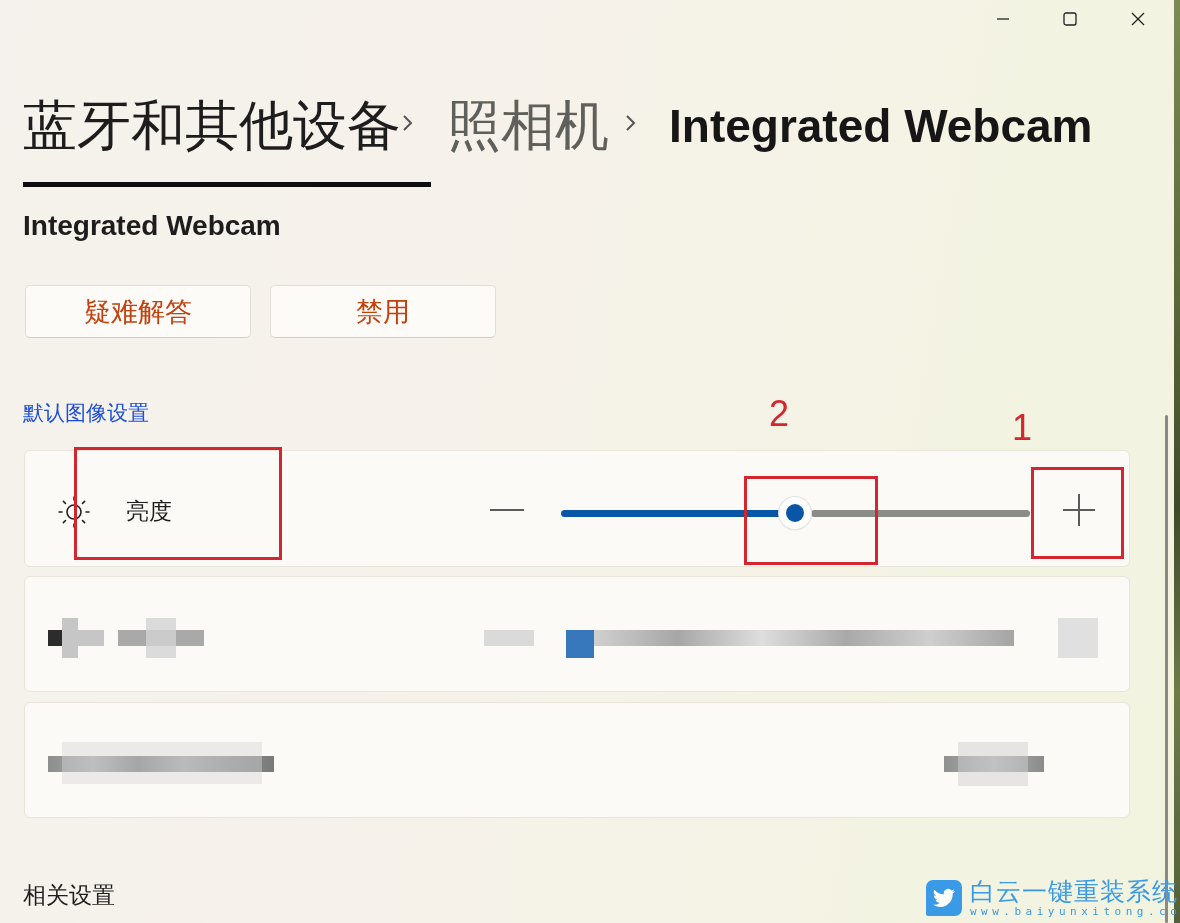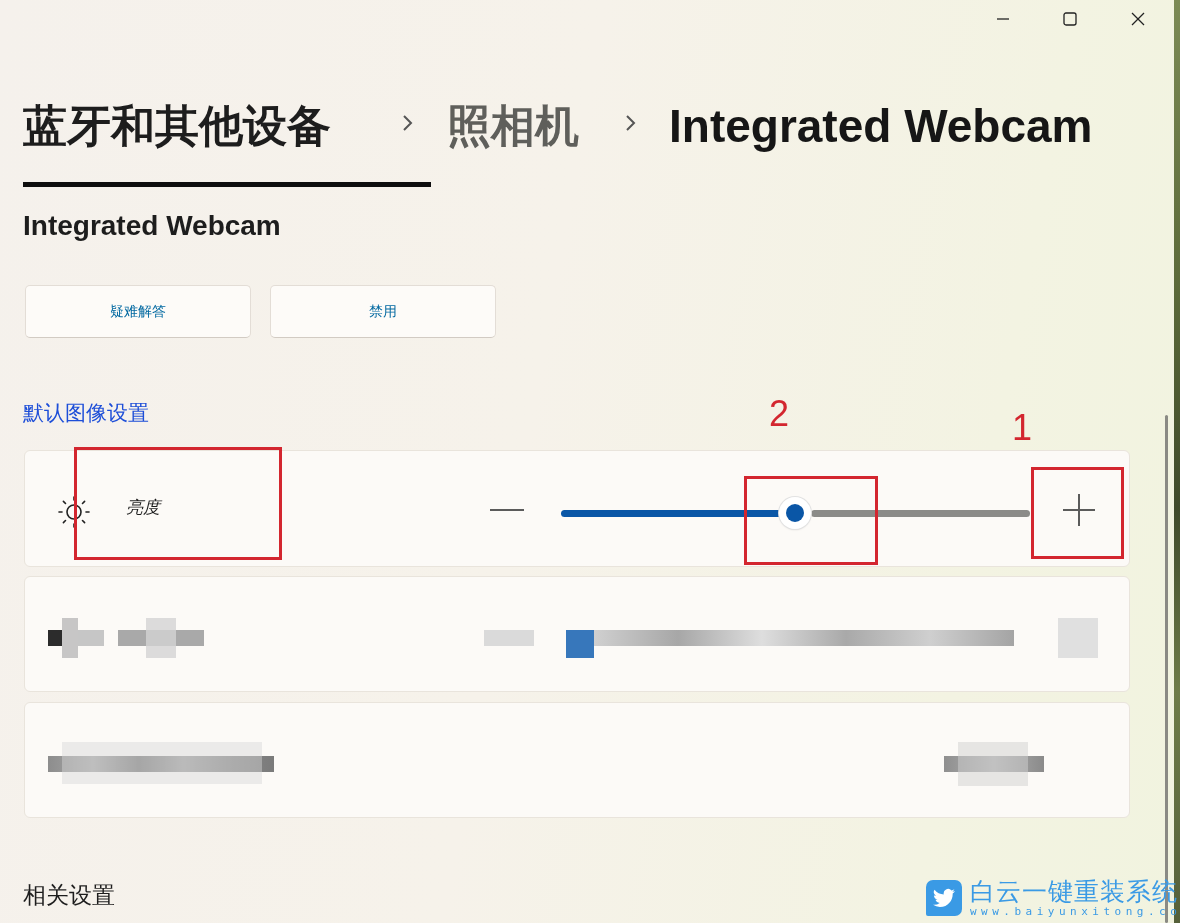--- a/index.html
+++ b/index.html
@@ -9,50 +9,50 @@
     background: linear-gradient(100deg, #f5f1ec 0%, #f6f2ea 45%, #f3f3e2 80%, #f1f3df 100%);
     color: #1b1b1b;
   }
   .photo-edge {
     position: absolute; right: 0; top: 0; width: 6px; height: 923px;
     background: linear-gradient(180deg, #7c8a55, #5d6b3a 30%, #3f4a2a 55%, #6e7c48 75%, #55603a);
   }
   .win-ctl { position: absolute; top: 6px; width: 26px; height: 26px; display:flex; align-items:center; justify-content:center; cursor: pointer; }
   .win-ctl svg { display: block; }
 
-  .crumb { position: absolute; top: 96px; font-size: 44px; line-height: 60px; white-space: nowrap; font-weight: bold; }
+  .crumb { position: absolute; top: 96px; font-size: 54px; line-height: 60px; white-space: nowrap; }
   .crumb-1 { left: 23px; color: #1d1d1d; }
   .crumb-2 { left: 447px; color: #5f5f5b; }
   .crumb-3 { left: 669px; color: #161616; font-weight: bold; font-family: "Liberation Sans", sans-serif; font-size: 46px; }
   .crumb-sep { position: absolute; top: 106px; width: 14px; height: 34px; }
   .crumb-underline { position: absolute; left: 23px; top: 182px; width: 408px; height: 5px; background: #0e0e0e; }
 
   .section-title { position: absolute; left: 23px; top: 210px; font-family: "Liberation Sans", sans-serif; font-size: 28px; font-weight: bold; color: #1d1d1d; }
 
   .btn {
     position: absolute; top: 285px; height: 51px; width: 224px;
     background: #fdfbf8; border: 1px solid #e3ddd6; border-bottom-color: #d2cbc3;
-    border-radius: 5px; font-size: 14px; color: #0369a1;
+    border-radius: 5px; font-size: 27px; color: #c2410c;
     display: flex; align-items: center; justify-content: center; cursor: pointer;
   }
   .btn-1 { left: 25px; }
   .btn-2 { left: 270px; }
 
   .group-label { position: absolute; left: 23px; top: 399px; font-size: 21px; color: #1d4ed8; }
 
   .card {
     position: absolute; left: 24px; width: 1106px; background: #fcfaf7;
     border: 1px solid #e9e4dc; border-radius: 6px; box-sizing: border-box;
   }
   .card-brightness { top: 450px; height: 117px; }
   .card-2 { top: 576px; height: 116px; }
   .card-3 { top: 702px; height: 116px; }
 
   .sun-icon { position: absolute; left: 54px; top: 492px; width: 40px; height: 40px; }
-  .bright-label { position: absolute; left: 126px; top: 496px; font-size: 17px; color: #1d1d1d; font-style: italic; }
+  .bright-label { position: absolute; left: 126px; top: 496px; font-size: 23px; color: #1d1d1d; }
 
   .minus-btn { position: absolute; left: 485px; top: 490px; width: 44px; height: 40px; display:flex; align-items:center; justify-content:center; cursor:pointer; }
   .minus-btn span { width: 34px; height: 2px; background: #5b5b5b; display:block; }
   .slider { position: absolute; left: 561px; top: 496px; width: 469px; height: 36px; cursor: pointer; }
   .track-fill { position: absolute; left: 0; top: 14px; height: 7px; border-radius: 4px; background: #0a56a6; }
   .track-rest { position: absolute; top: 14px; height: 7px; border-radius: 4px; background: #8b8b88; right: 0; }
   .thumb {
     position: absolute; top: 1px; width: 32px; height: 32px; border-radius: 50%;
     background: #ffffff; box-shadow: 0 0 0 1px #e2e2e2, 0 1px 2px rgba(0,0,0,0.12);
     display:flex; align-items:center; justify-content:center;

